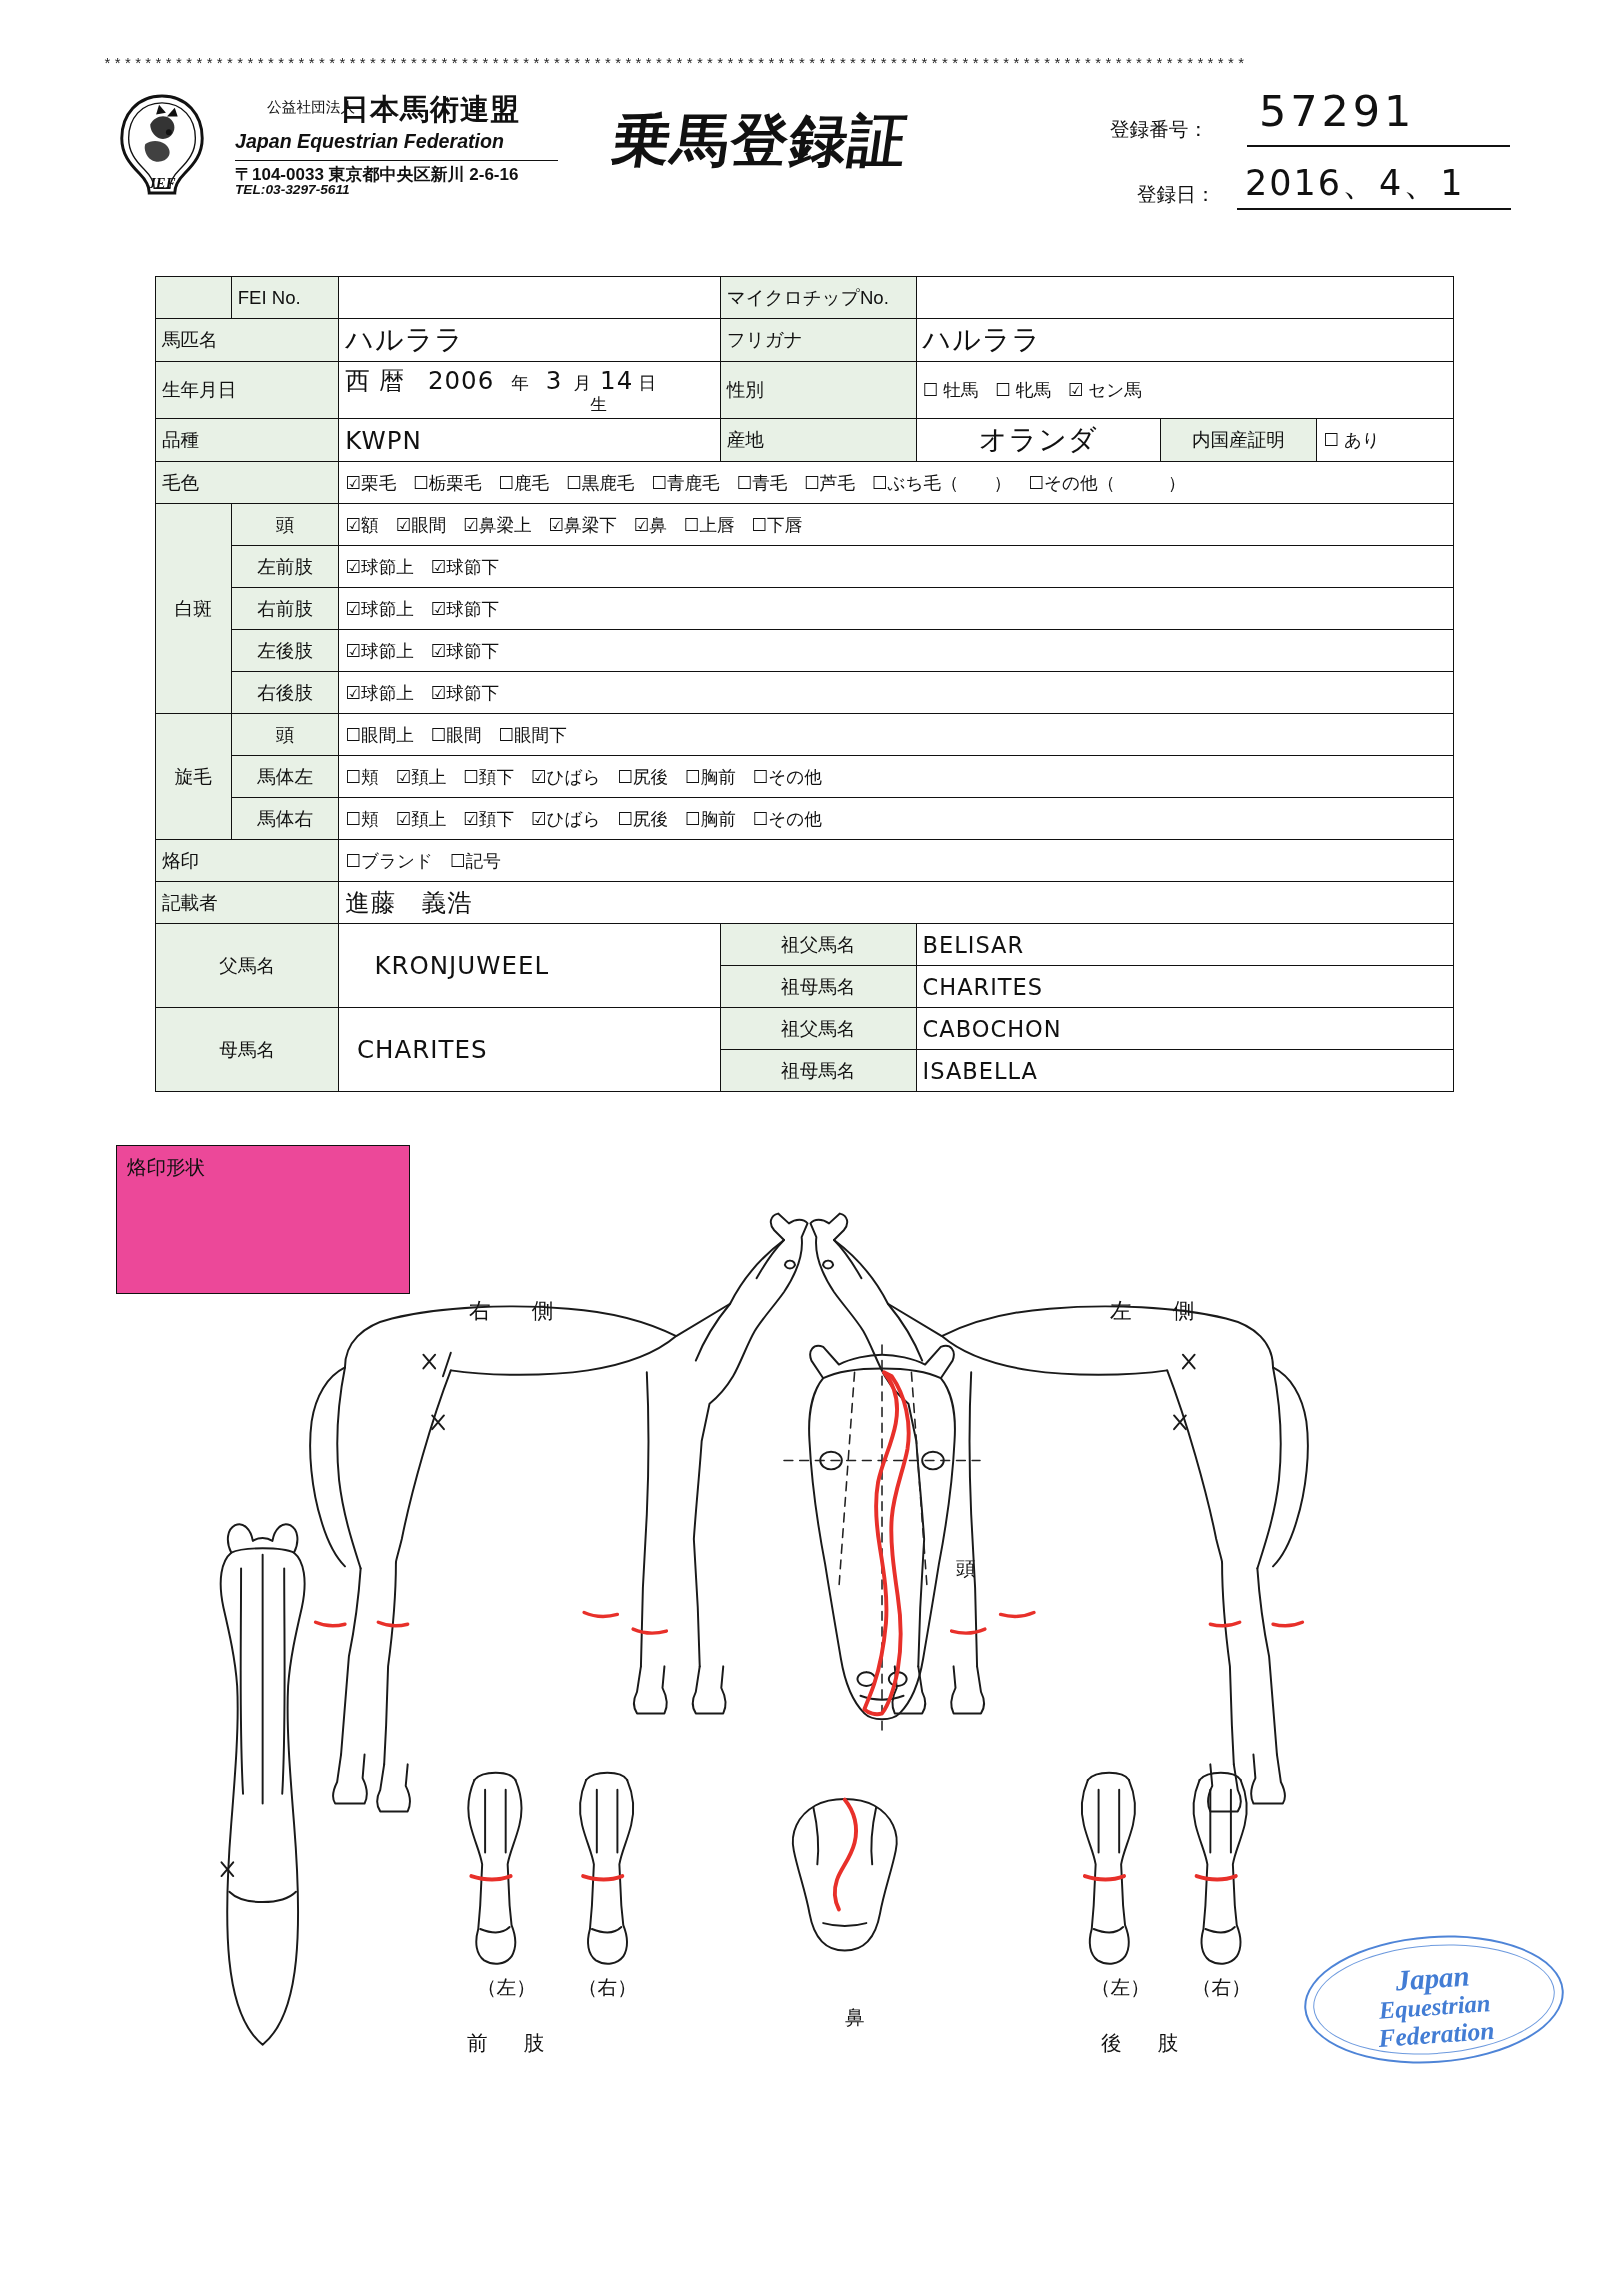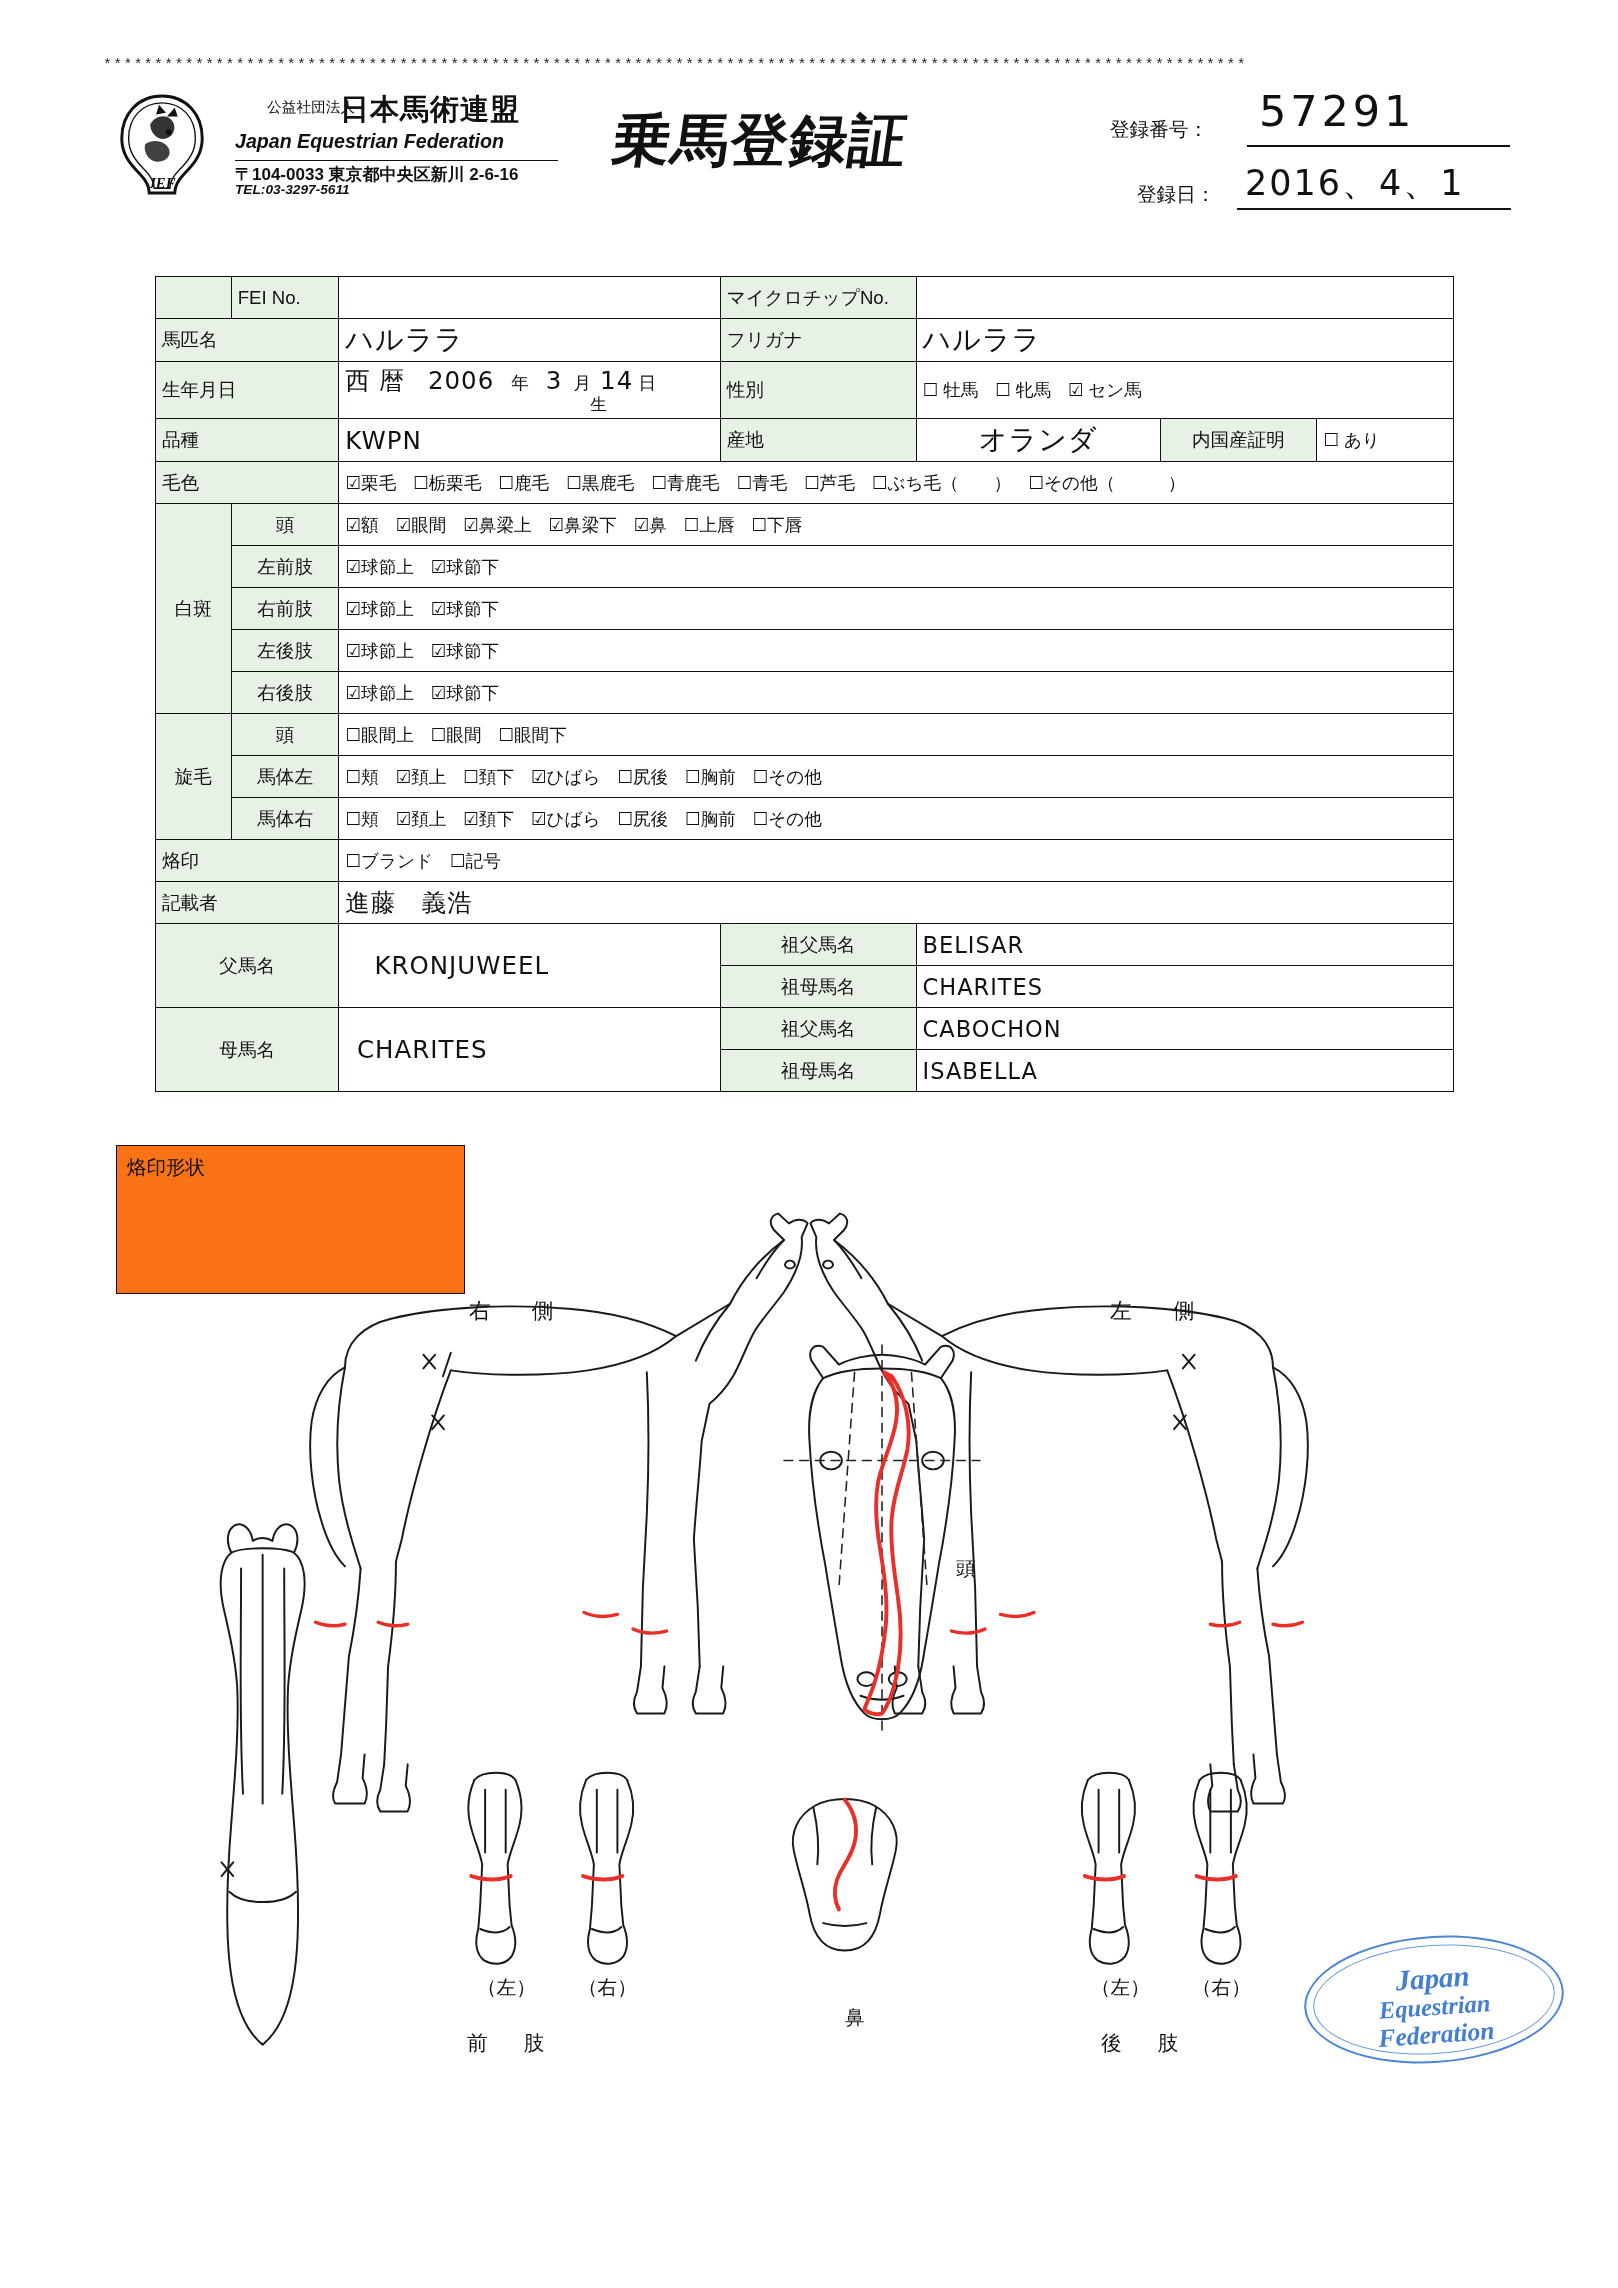--- a/index.html
+++ b/index.html
@@ -120,23 +120,23 @@
     letter-spacing: 1px;
   }
   .hand-lg { font-size: 28px; }
   .cbx { font-size: 17.6px; white-space: nowrap; }
   .cbx span.b { display:inline-block; margin-right: 11.8px; }
   .ck { font-family: "DejaVu Sans", sans-serif; }
 
   
   .brandbox {
     position:absolute; left: 116px; top: 1145px;
-    width: 349px; height: 149px;
+    width: 294px; height: 149px;
     border: 1.6px solid #111;
-    background:#f97316;
+    background:#ec4899;
   }
   .brandbox .t {
     position:absolute; left: 9.8px; top: 7.8px; font-size: 19.6px;
   }
   
   .dlab { position:absolute; font-size: 21.6px; letter-spacing: 9.8px; }
   .dlab2 { position:absolute; font-size: 20.6px; letter-spacing: 7.8px; }
   .dlab-s { position:absolute; font-size: 19.6px; }
 
   

